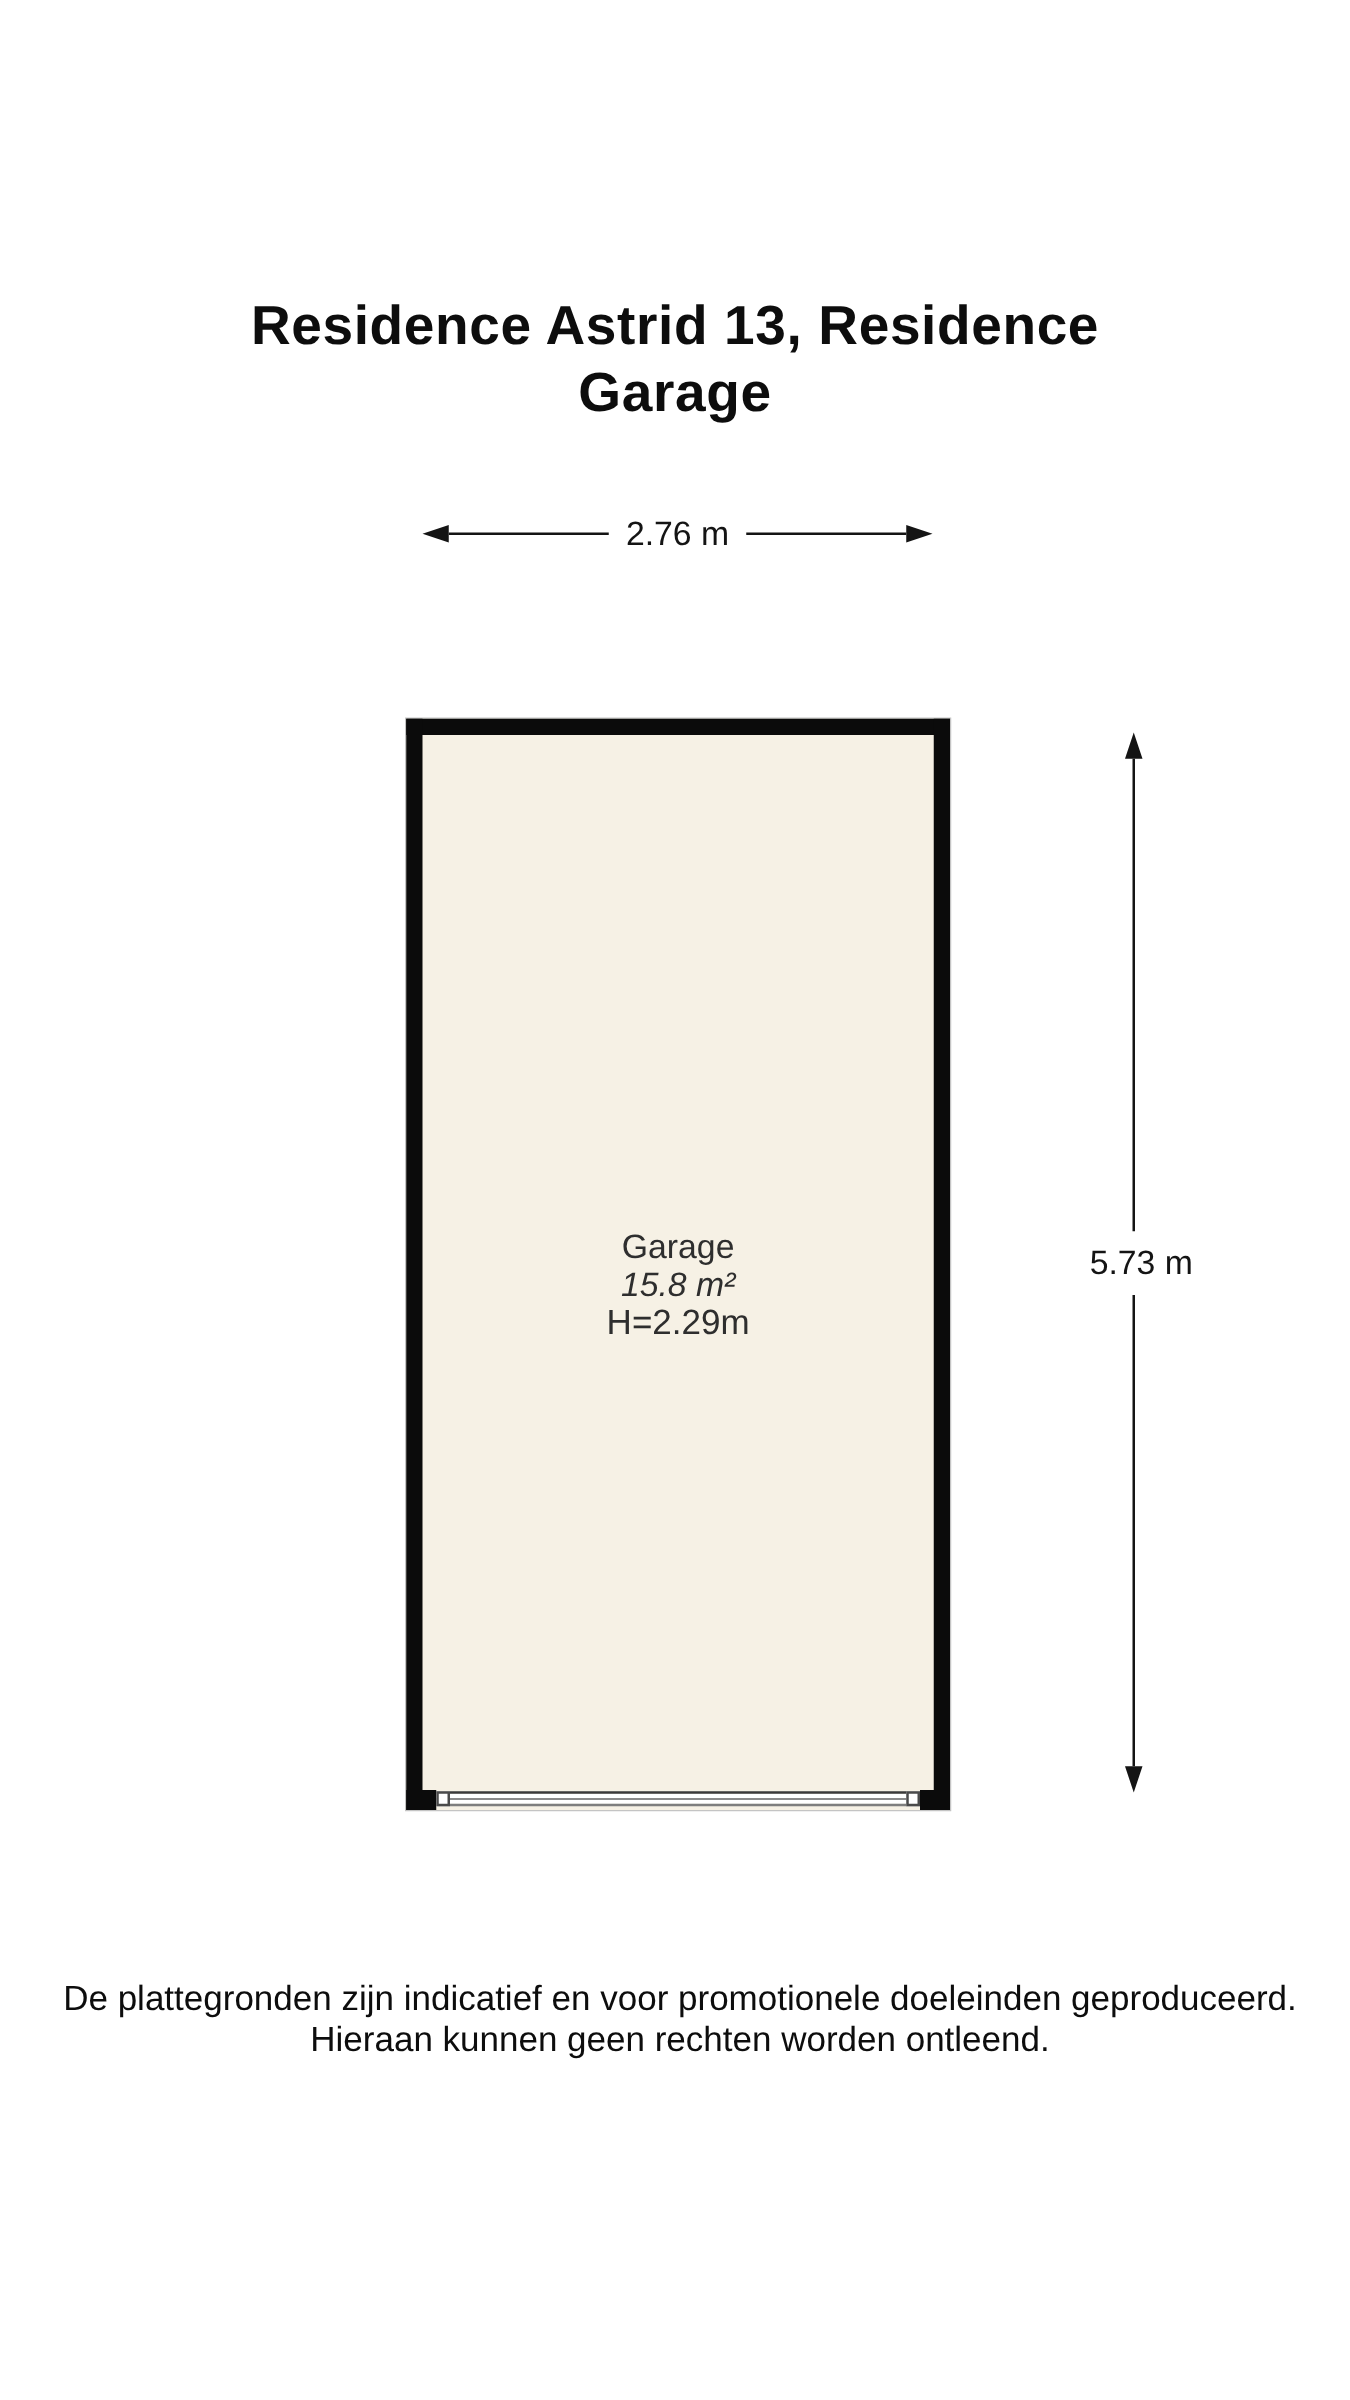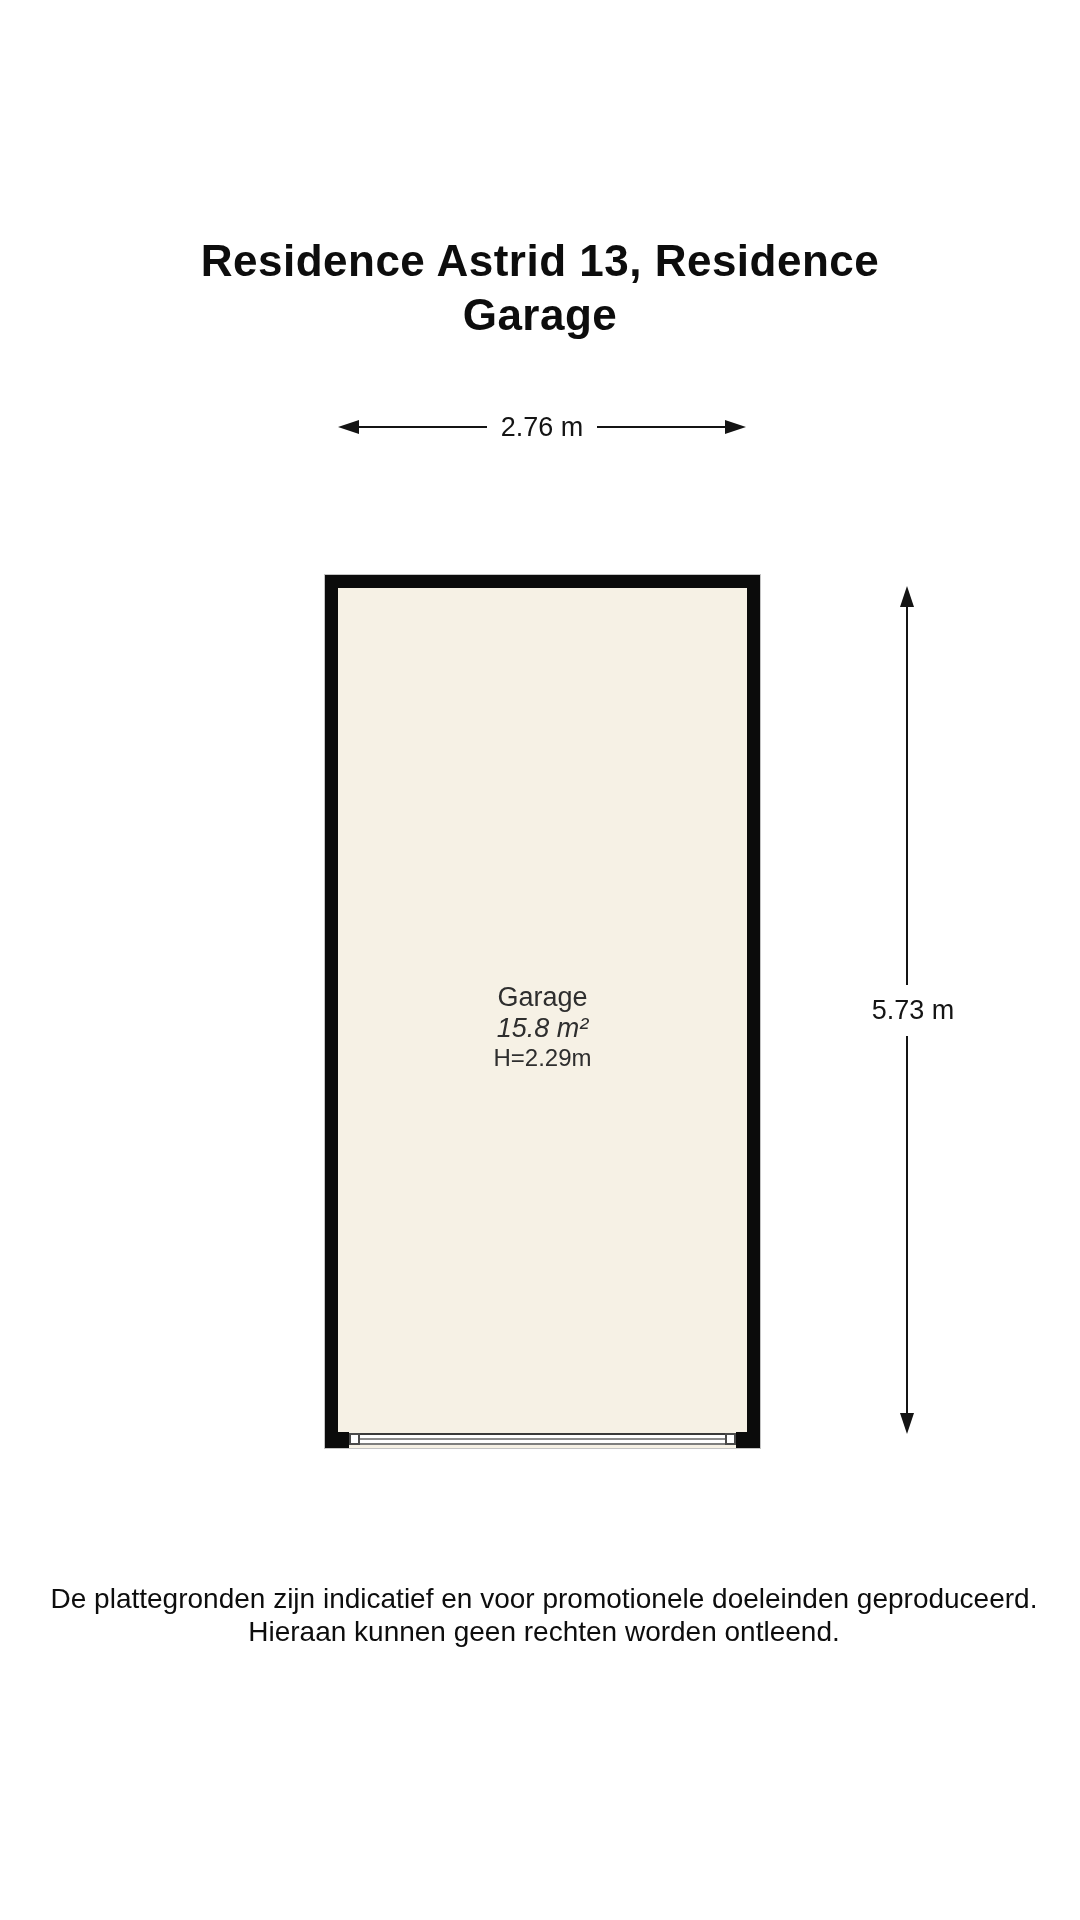--- a/index.html
+++ b/index.html
@@ -62,21 +62,21 @@
   }
   .room-label {
     position: absolute;
     left: 0; top: 394px;
     width: 100%;
     text-align: center;
     color: #2e2e2e;
   }
   .room-name { font-size: 27px; line-height: 31px; }
   .room-area { font-size: 27px; line-height: 31px; font-style: italic; }
-  .room-h    { font-size: 24px; line-height: 28px; }
+  .room-h    { font-size: 28px; line-height: 28px; }
 
   
   .stub {
     position: absolute;
     bottom: 0;
     width: 24px; height: 16px;
     background: var(--wall);
   }
   .stub-left  { left: -13px; }
   .stub-right { right: -13px; }

